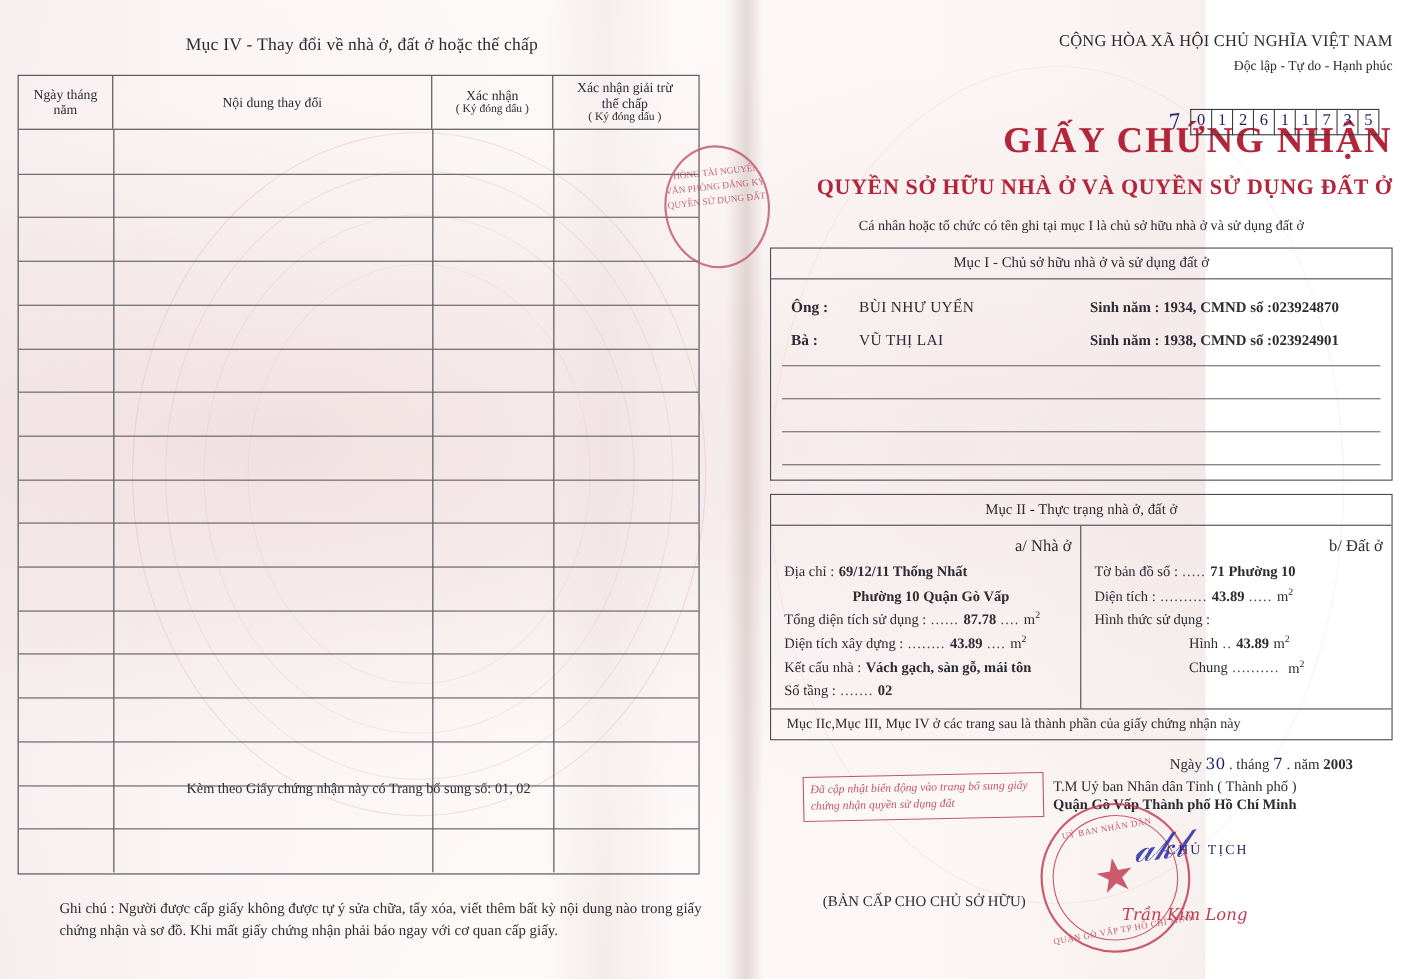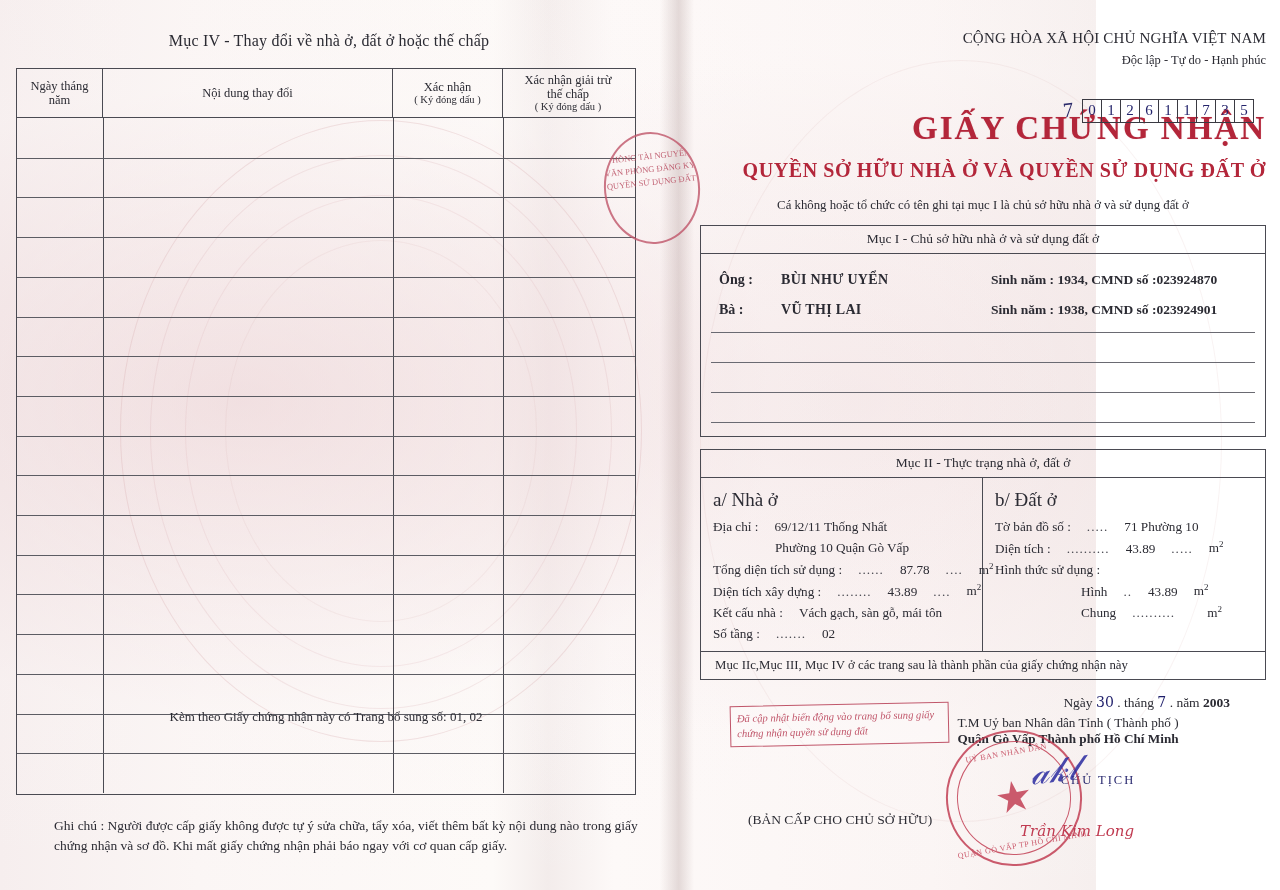--- a/index.html
+++ b/index.html
@@ -177,41 +177,41 @@
     border-bottom: 1.2px solid #4a4a52;
   }
   .muc1-body { position: relative; height: 182px; }
   .muc1-row {
     display: flex;
     align-items: baseline;
     font-size: 14px;
     padding: 0 0 0 18px;
   }
   .muc1-row .lbl { width: 62px; font-weight: bold; }
-  .muc1-row .nm { width: 210px; font-weight: bold; letter-spacing: .3px; }
+  .muc1-row .nm { width: 210px; font-weight: normal; letter-spacing: .3px; }
   .muc1-row .meta { font-weight: bold; font-size: 13.5px; }
   .rule {
     position: absolute; left: 10px; right: 10px;
     border-top: 1px solid #6a6a72;
   }
 
   .muc2-body { display: flex; min-height: 166px; }
   .muc2-col {
     box-sizing: border-box;
     padding: 7px 8px 6px 12px;
     font-size: 13.2px;
     line-height: 1.62;
   }
   .muc2-left { width: 50%; border-right: 1.2px solid #4a4a52; }
   .muc2-right { width: 50%; }
-  .muc2-col .hd { font-size: 19px; }
-  .val { font-weight: normal; }
+  .muc2-col .hd { font-size: 15px; text-align: right; }
+  .val { font-weight: bold; }
   .sup { font-size: 9px; vertical-align: super; }
   .dots { letter-spacing: 1px; color: #4a4a52; }
-  .r-line { display: flex; align-items: baseline; gap: 16px; }
+  .r-line { display: flex; align-items: baseline; gap: 4px; }
   .r-line .k { white-space: nowrap; }
   .muc2-foot {
     border-top: 1.2px solid #4a4a52;
     font-size: 12.8px;
     padding: 6px 0 6px 14px;
   }
 
   .date-line {
     margin-top: 14px;
     text-align: right;
@@ -405,21 +405,21 @@
       <span class="box">6</span>
       <span class="box">1</span>
       <span class="box">1</span>
       <span class="box">7</span>
       <span class="box">3</span>
       <span class="box">5</span>
     </div>
 
     <div class="r-center gcn-title">GIẤY CHỨNG NHẬN</div>
     <div class="r-center gcn-sub">QUYỀN SỞ HỮU NHÀ Ở VÀ QUYỀN SỬ DỤNG ĐẤT Ở</div>
-    <div class="gcn-desc">Cá không hoặc tổ chức có tên ghi tại mục I là chủ sở hữu nhà ở và sử dụng đất ở</div>
+    <div class="gcn-desc">Cá nhân hoặc tổ chức có tên ghi tại mục I là chủ sở hữu nhà ở và sử dụng đất ở</div>
 
     <div class="section">
       <div class="section-header">Mục I - Chủ sở hữu nhà ở và sử dụng đất ở</div>
       <div class="muc1-body" id="muc1-body">
         <div class="muc1-row" style="position:absolute; left:0; top:18px;">
           <span class="lbl">Ông :</span>
           <span class="nm">BÙI NHƯ UYỂN</span>
           <span class="meta">Sinh năm : 1934, CMND số :023924870</span>
         </div>
         <div class="muc1-row" style="position:absolute; left:0; top:48px;">

